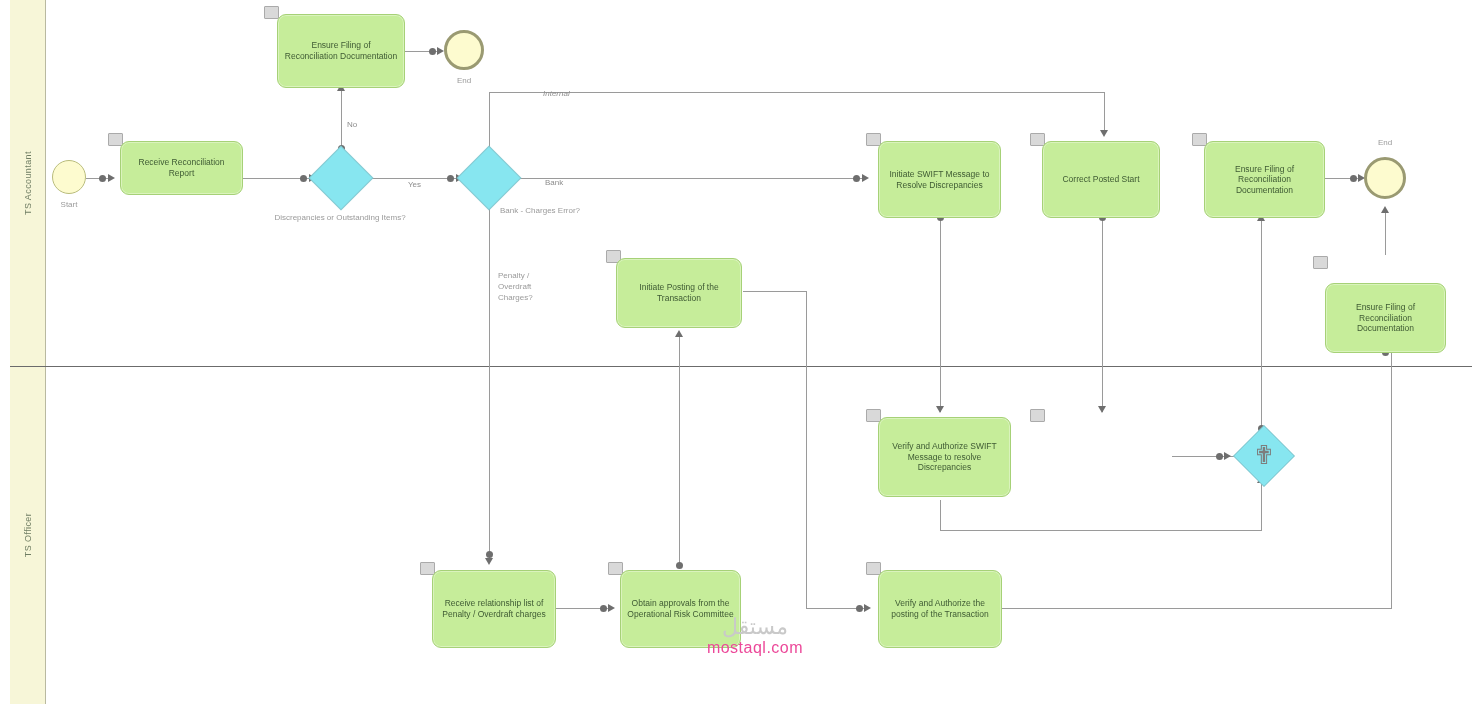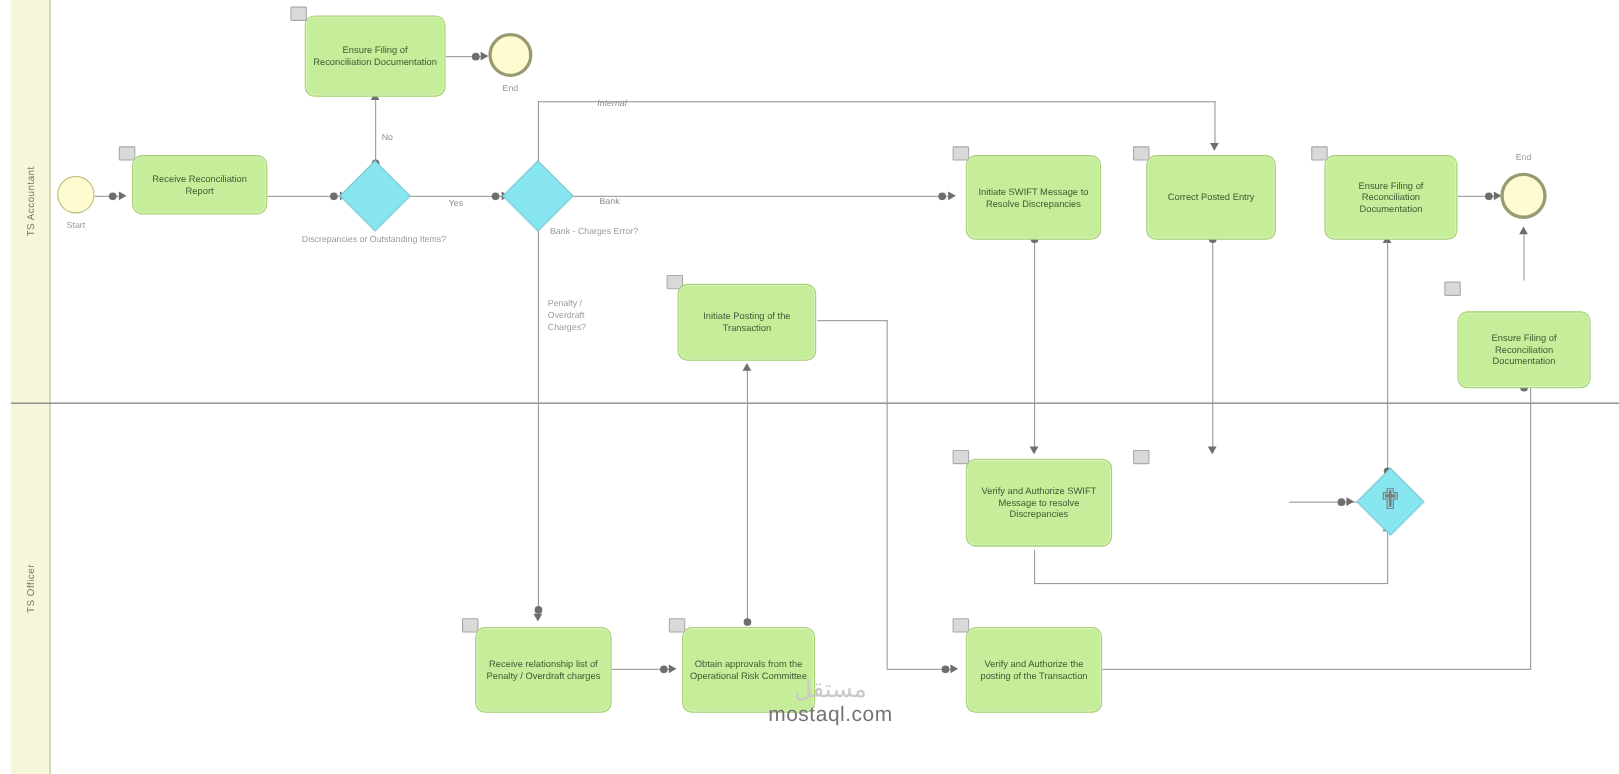--- a/index.html
+++ b/index.html
@@ -165,21 +165,21 @@
   .watermark {
     position: absolute;
     left: 640px; top: 615px;
     width: 230px;
     text-align: center;
     color: #cfcfcf;
     filter: blur(0.3px);
     pointer-events: none;
   }
   .watermark .wm-ar { font-size: 22px; line-height: 1.1; color: #c9c9c9; }
-  .watermark .wm-en { font-size: 19px; letter-spacing: .5px; color: #737373; }
+  .watermark .wm-en { font-size: 16px; letter-spacing: .5px; color: #ec4899; }
 </style>
 </head>
 <body>
 
 <div id="canvas">
 
   <div class="pool-frame"></div>
 
   <div class="lane-header" style="top:0; height:366px;">
     <span class="lane-title">TS Accountant</span>
@@ -303,21 +303,21 @@
     <span class="label">Receive Reconciliation Report</span>
   </div>
 
   <div class="task-marker" style="left:866px; top:133px;"></div>
   <div class="task" style="left:878px; top:141px; width:123px; height:77px;">
     <span class="label">Initiate SWIFT Message to Resolve Discrepancies</span>
   </div>
 
   <div class="task-marker" style="left:1030px; top:133px;"></div>
   <div class="task" style="left:1042px; top:141px; width:118px; height:77px;">
-    <span class="label">Correct Posted Entry</span>
+    <span class="label">Correct Posted Start</span>
   </div>
 
   <div class="task-marker" style="left:1192px; top:133px;"></div>
   <div class="task" style="left:1204px; top:141px; width:121px; height:77px;">
     <span class="label">Ensure Filing of Reconciliation Documentation</span>
   </div>
 
   <div class="task-marker" style="left:1313px; top:256px;"></div>
   <div class="task" style="left:1325px; top:283px; width:121px; height:70px;">
     <span class="label">Ensure Filing of Reconciliation Documentation</span>

